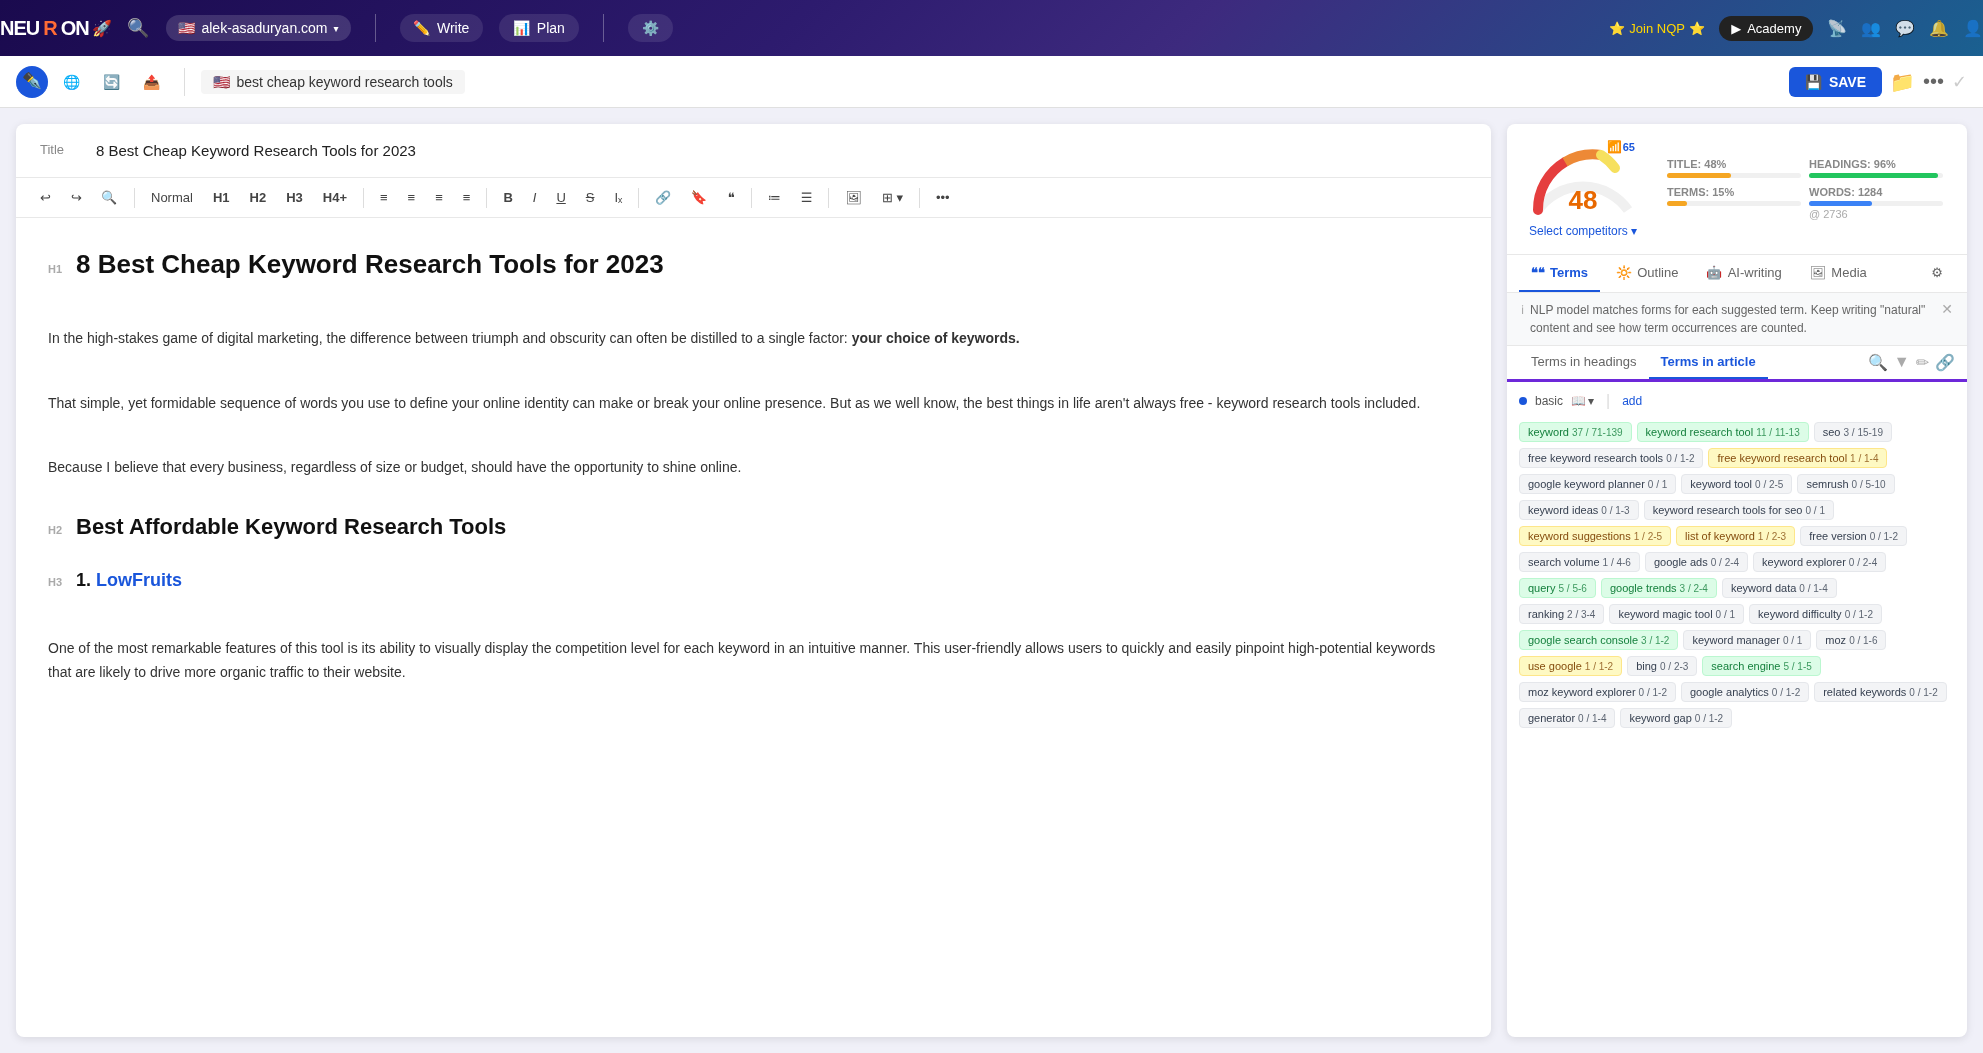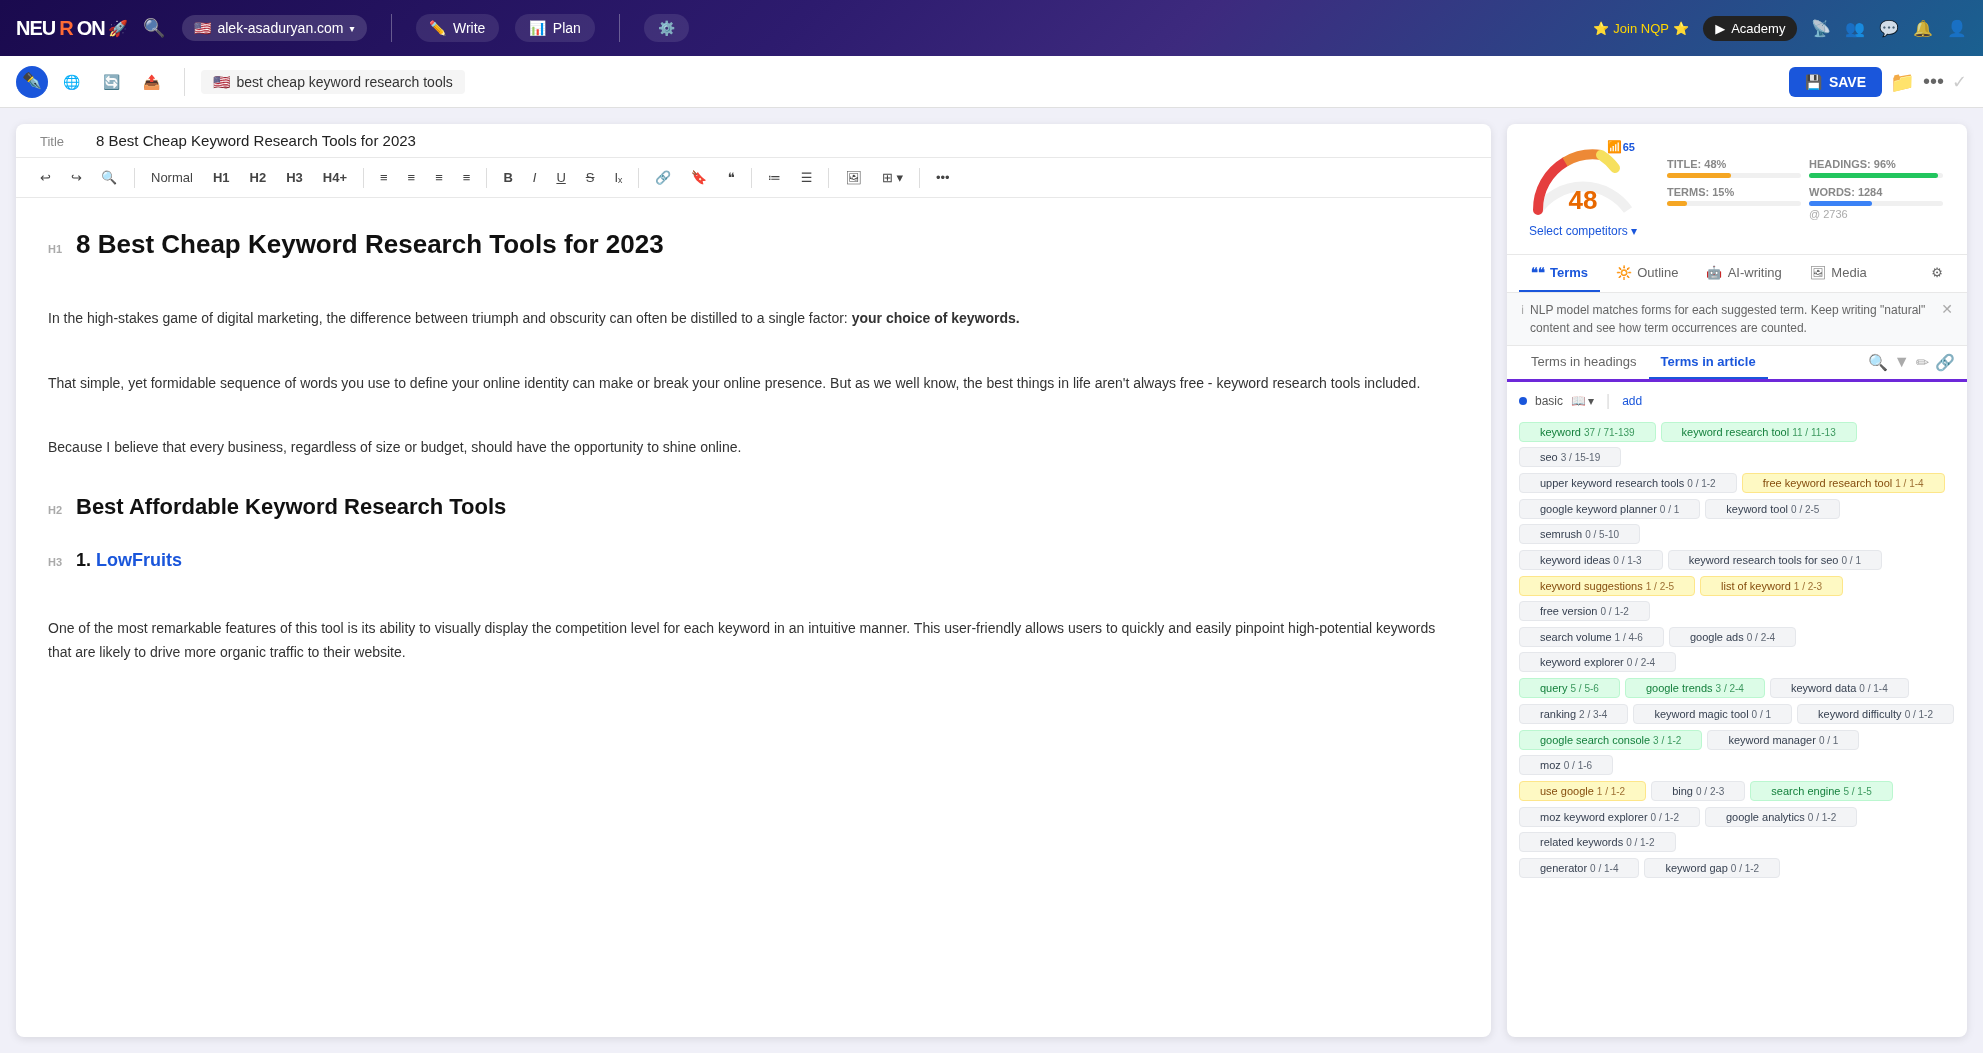--- a/index.html
+++ b/index.html
@@ -4,21 +4,21 @@
   <style>
     * { box-sizing: border-box; margin: 0; padding: 0; }
     body { font-family: -apple-system, BlinkMacSystemFont, 'Segoe UI', sans-serif; background: #2d1b6e; overflow: hidden; }
 
     
     .navbar {
       background: linear-gradient(135deg, #1a0a4e 0%, #2d1b6e 40%, #3d2a7e 60%, #1a6090 100%);
       height: 56px;
       display: flex;
       align-items: center;
-      padding: 0 16px;
+      padding: 0 0;
       gap: 16px;
     }
     .navbar-logo {
       font-weight: 900;
       font-size: 20px;
       color: white;
       letter-spacing: -1px;
       display: flex;
       align-items: center;
       gap: 4px;
@@ -106,22 +106,22 @@
       background: white;
       overflow-y: auto;
       padding: 0;
       margin: 16px;
       border-radius: 8px;
       box-shadow: 0 2px 8px rgba(0,0,0,0.1);
     }
 
     .title-bar {
       display: flex;
-      align-items: flex-end;
-      padding: 8px 24px;
+      align-items: flex-start;
+      padding: 18px 24px;
       border-bottom: 1px solid #e8e8e8;
       gap: 16px;
     }
     .title-label { font-size: 13px; color: #888; font-weight: 500; min-width: 40px; }
     .title-text { font-size: 15px; color: #222; font-weight: 500; flex: 1; }
 
     .format-toolbar {
       display: flex;
       align-items: center;
       padding: 8px 16px;
@@ -332,21 +332,21 @@
     }
     .tags-row {
       display: flex;
       flex-wrap: wrap;
       gap: 5px;
       margin-bottom: 2px;
     }
     .tag {
       display: inline-flex;
       align-items: center;
-      padding: 3px 20px;
+      padding: 3px 8px;
       border-radius: 4px;
       font-size: 11px;
       white-space: nowrap;
       cursor: pointer;
     }
     .tag-green { background: #dcfce7; color: #15803d; border: 1px solid #bbf7d0; }
     .tag-yellow { background: #fef9c3; color: #854d0e; border: 1px solid #fde68a; }
     .tag-gray { background: #f3f4f6; color: #374151; border: 1px solid #e5e7eb; }
 
     .tag-count { font-size: 10px; margin-left: 3px; opacity: 0.8; }
@@ -615,21 +615,21 @@
             <span>keyword research tool</span>
             <span class="tag-count">11 / 11-13</span>
           </span>
           <span class="tag tag-gray">
             <span>seo</span>
             <span class="tag-count">3 / 15-19</span>
           </span>
         </div>
         <div class="tags-row">
           <span class="tag tag-gray">
-            <span>upper keyword research tools</span>
+            <span>free keyword research tools</span>
             <span class="tag-count">0 / 1-2</span>
           </span>
           <span class="tag tag-yellow">
             <span>free keyword research tool</span>
             <span class="tag-count">1 / 1-4</span>
           </span>
         </div>
         <div class="tags-row">
           <span class="tag tag-gray">
             <span>google keyword planner</span>

